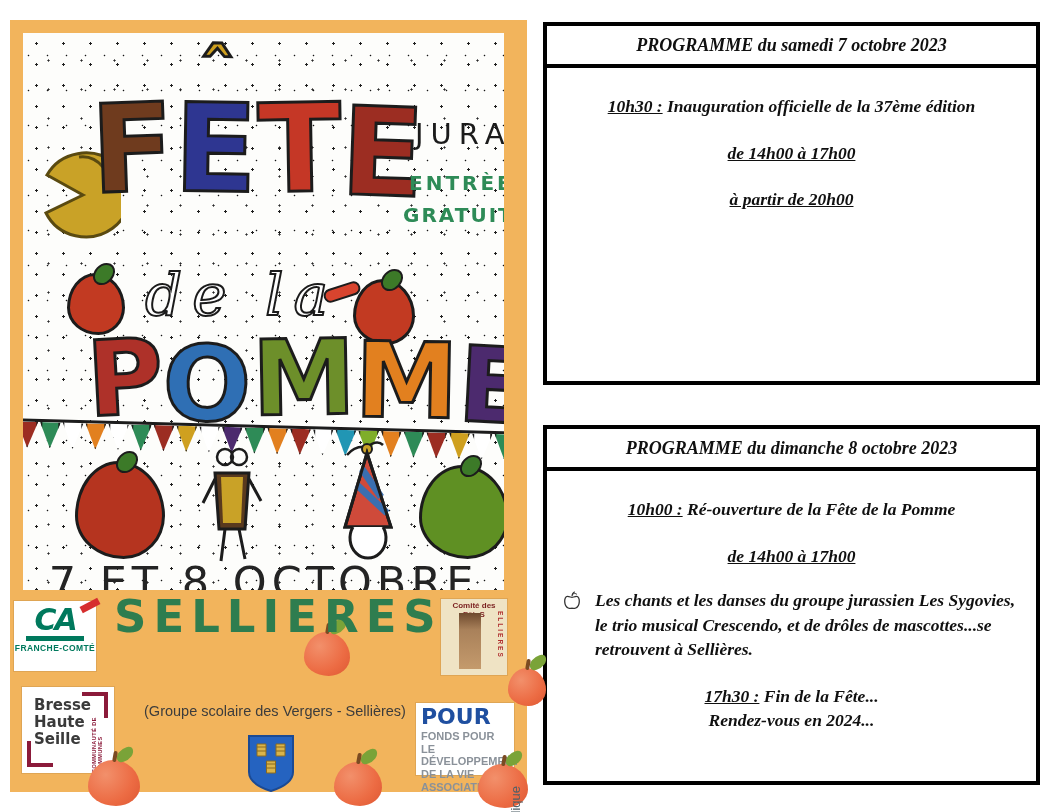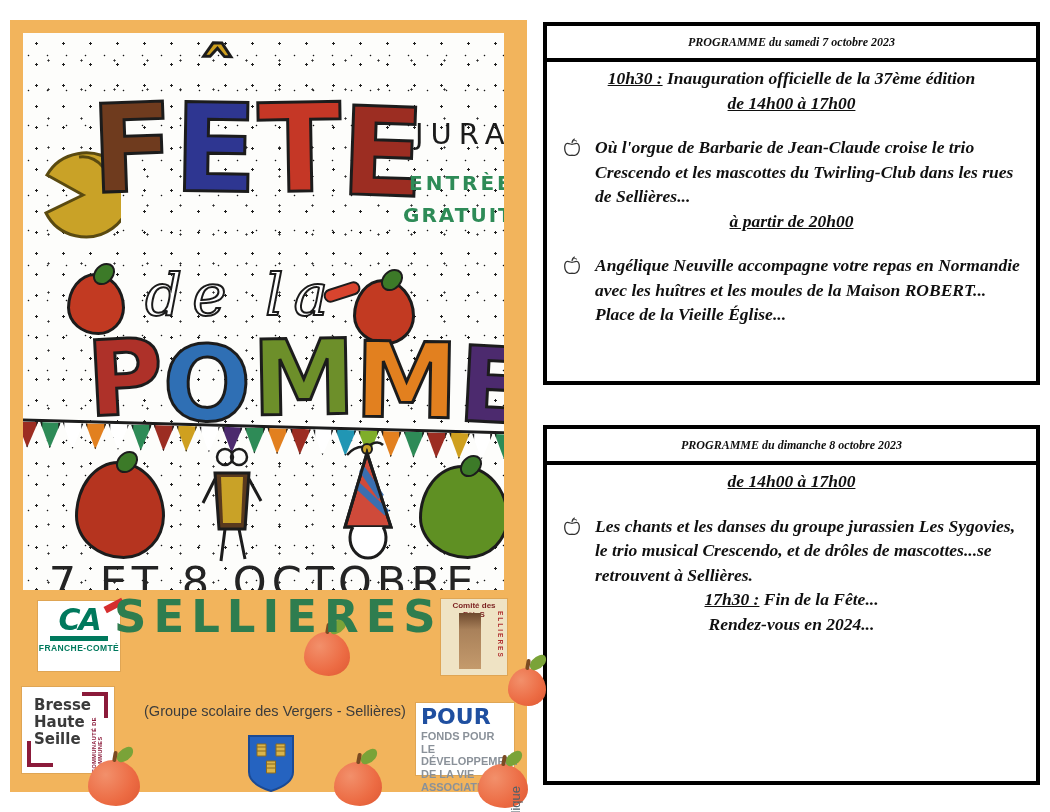--- a/index.html
+++ b/index.html
@@ -74,21 +74,21 @@
 
   
   .doodle{position:absolute;z-index:3;}
 
   .date-line{position:absolute;left:0;top:524px;width:100%;text-align:center;z-index:3;
       font-family:"DejaVu Sans",sans-serif;font-size:43px;color:#242424;
       letter-spacing:5px;}
 
   
   .logo-box{position:absolute;background:#fff;box-shadow:0 0 0 1px rgba(0,0,0,.08);}
-  .ca-box{left:28px;top:581px;width:82px;height:70px;text-align:center;}
+  .ca-box{left:4px;top:581px;width:82px;height:70px;text-align:center;}
   .ca-mark{position:relative;display:inline-block;margin-top:4px;
       font-family:"DejaVu Sans",sans-serif;font-weight:900;font-style:italic;
       font-size:30px;color:#00795d;letter-spacing:-2px;line-height:1;}
   .ca-slash{position:absolute;right:-4px;top:1px;width:20px;height:7px;background:#d62e2e;
       transform:rotate(-28deg);}
   .ca-bar{width:58px;height:5px;background:#00795d;margin:1px auto 2px auto;}
   .ca-region{font-size:8.5px;font-weight:700;color:#00795d;letter-spacing:.4px;}
 
   .sellieres{position:absolute;left:104px;top:570px;width:322px;text-align:center;
       color:#2e7d4f;font-family:"DejaVu Sans",sans-serif;font-weight:800;
@@ -141,24 +141,24 @@
   .ipns{position:absolute;right:4px;bottom:6px;transform:rotate(-90deg);
       transform-origin:100% 100%;white-space:nowrap;font-size:13px;color:#4f6068;
       z-index:5;}
 
   
   .pbox{position:absolute;left:543px;width:497px;border:4px solid #000;background:#fff;
       font-family:"Liberation Serif",serif;font-style:italic;font-weight:bold;
       color:#101010;box-sizing:border-box;}
   .pbox1{top:22px;height:363px;}
   .pbox2{top:425px;height:360px;}
-  .pbox-header{border-bottom:4px solid #000;text-align:center;font-size:12px;
+  .pbox-header{border-bottom:4px solid #000;text-align:center;font-size:18px;
       padding:9px 4px 8px 4px;}
   .pbox-body{padding:4px 14px 6px 14px;font-size:17.5px;line-height:1.4;}
-  .centerline{text-align:center;}
+  .centerline{text-align:center;margin-top:22px;}
   .u{text-decoration:underline;}
   .item{display:flex;gap:12px;margin-top:20px;align-items:flex-start;}
   .item .bullet{flex:0 0 22px;padding-top:1px;}
   .item .itext{flex:1;}
   .closing{text-align:center;}
 </style>
 </head>
 <body>
 
 <div class="poster">
@@ -299,49 +299,32 @@
 
 <div class="pbox pbox1">
   <div class="pbox-header">PROGRAMME du samedi 7 octobre 2023</div>
   <div class="pbox-body">
     <div class="centerline">
       <span class="u">10h30 :</span><span> Inauguration officielle de la 37ème édition</span>
     </div>
     <div class="centerline">
       <span class="u">de 14h00 à 17h00</span>
     </div>
-    <div class="item">
-      <span class="bullet">
-        <svg width="22" height="22" viewBox="0 0 24 24">
-            <path d="M7 8 C3 8 2.6 19 8.5 21 C10 21.5 11 21 12 21 C13 21 14 21.5 15.5 21 C21.4 19 21 8 17 8 C14.5 8 13.5 9.2 12 9.2 C10.5 9.2 9.5 8 7 8 Z" fill="none" stroke="#333" stroke-width="1.4"></path>
-            <path d="M12 8 C12 5.5 13 4 15 3" stroke="#333" stroke-width="1.2" fill="none"></path>
-            <path d="M12 6.5 C13.5 4.5 16.5 4.5 17.5 6" stroke="#333" stroke-width="1" fill="none"></path>
-          </svg>
-      </span>
-      <span class="itext">Où l'orgue de Barbarie de Jean-Claude croise le trio Crescendo et les mascottes du Twirling-Club dans les rues de Sellières...</span>
-    </div>
     <div class="centerline">
       <span class="u">à partir de 20h00</span>
-    </div>
-    <div class="item">
-      <span class="bullet">
-        <svg width="22" height="22" viewBox="0 0 24 24">
-            <path d="M7 8 C3 8 2.6 19 8.5 21 C10 21.5 11 21 12 21 C13 21 14 21.5 15.5 21 C21.4 19 21 8 17 8 C14.5 8 13.5 9.2 12 9.2 C10.5 9.2 9.5 8 7 8 Z" fill="none" stroke="#333" stroke-width="1.4"></path>
-            <path d="M12 8 C12 5.5 13 4 15 3" stroke="#333" stroke-width="1.2" fill="none"></path>
-            <path d="M12 6.5 C13.5 4.5 16.5 4.5 17.5 6" stroke="#333" stroke-width="1" fill="none"></path>
-          </svg>
-      </span>
-      <span class="itext">Angélique Neuville accompagne votre repas en Normandie avec les huîtres et les moules de la Maison ROBERT... Place de la Vieille Église...</span>
     </div>
   </div>
 </div>
 
 <div class="pbox pbox2">
   <div class="pbox-header">PROGRAMME du dimanche 8 octobre 2023</div>
   <div class="pbox-body">
+    <div class="centerline">
+      <span class="u">10h00 :</span><span> Ré-ouverture de la Fête de la Pomme</span>
+    </div>
     <div class="centerline">
       <span class="u">de 14h00 à 17h00</span>
     </div>
     <div class="item">
       <span class="bullet">
         <svg width="22" height="22" viewBox="0 0 24 24">
             <path d="M7 8 C3 8 2.6 19 8.5 21 C10 21.5 11 21 12 21 C13 21 14 21.5 15.5 21 C21.4 19 21 8 17 8 C14.5 8 13.5 9.2 12 9.2 C10.5 9.2 9.5 8 7 8 Z" fill="none" stroke="#333" stroke-width="1.4"></path>
             <path d="M12 8 C12 5.5 13 4 15 3" stroke="#333" stroke-width="1.2" fill="none"></path>
             <path d="M12 6.5 C13.5 4.5 16.5 4.5 17.5 6" stroke="#333" stroke-width="1" fill="none"></path>
           </svg>

